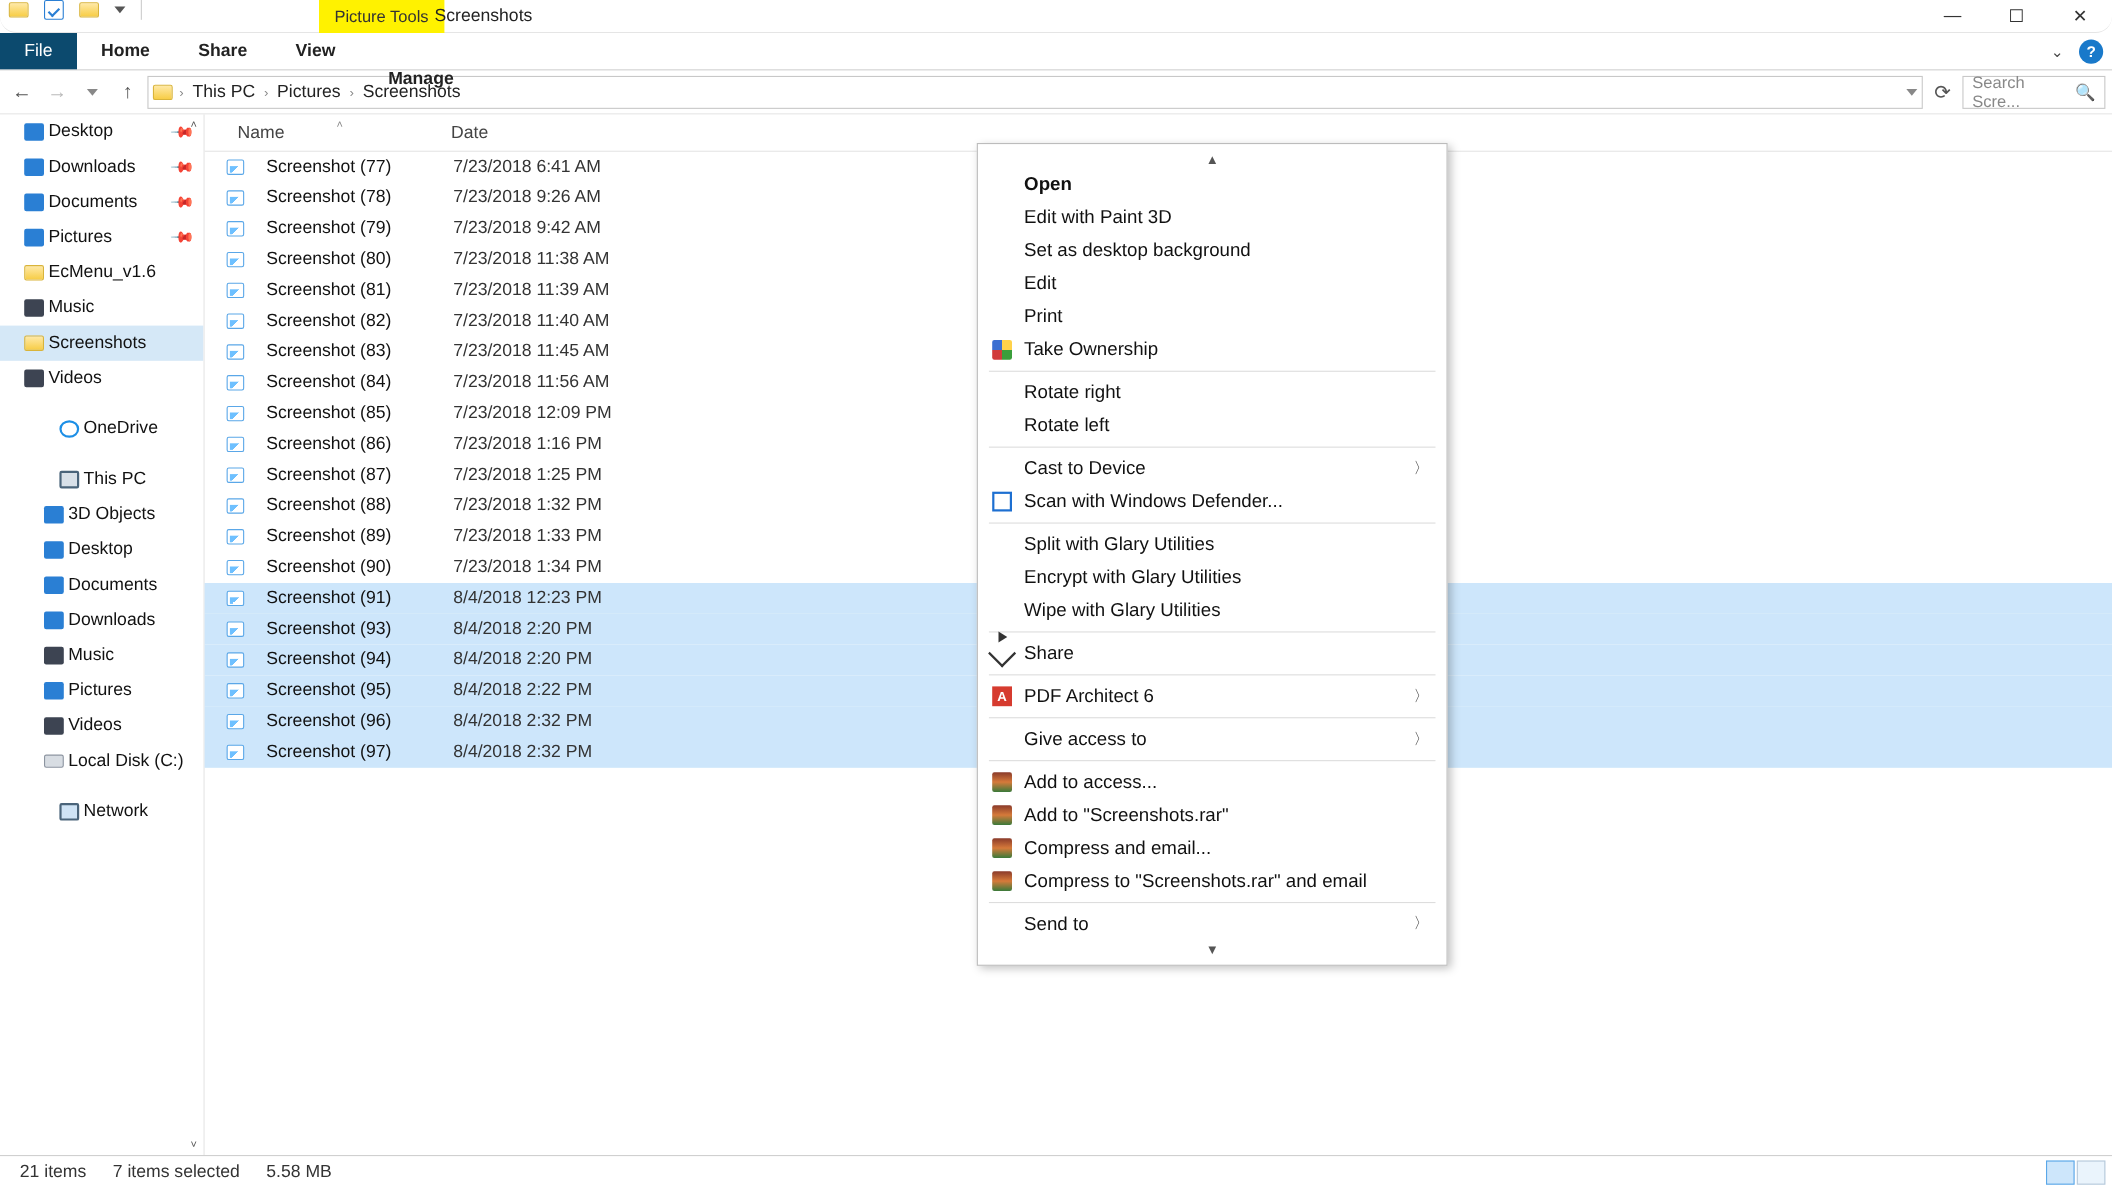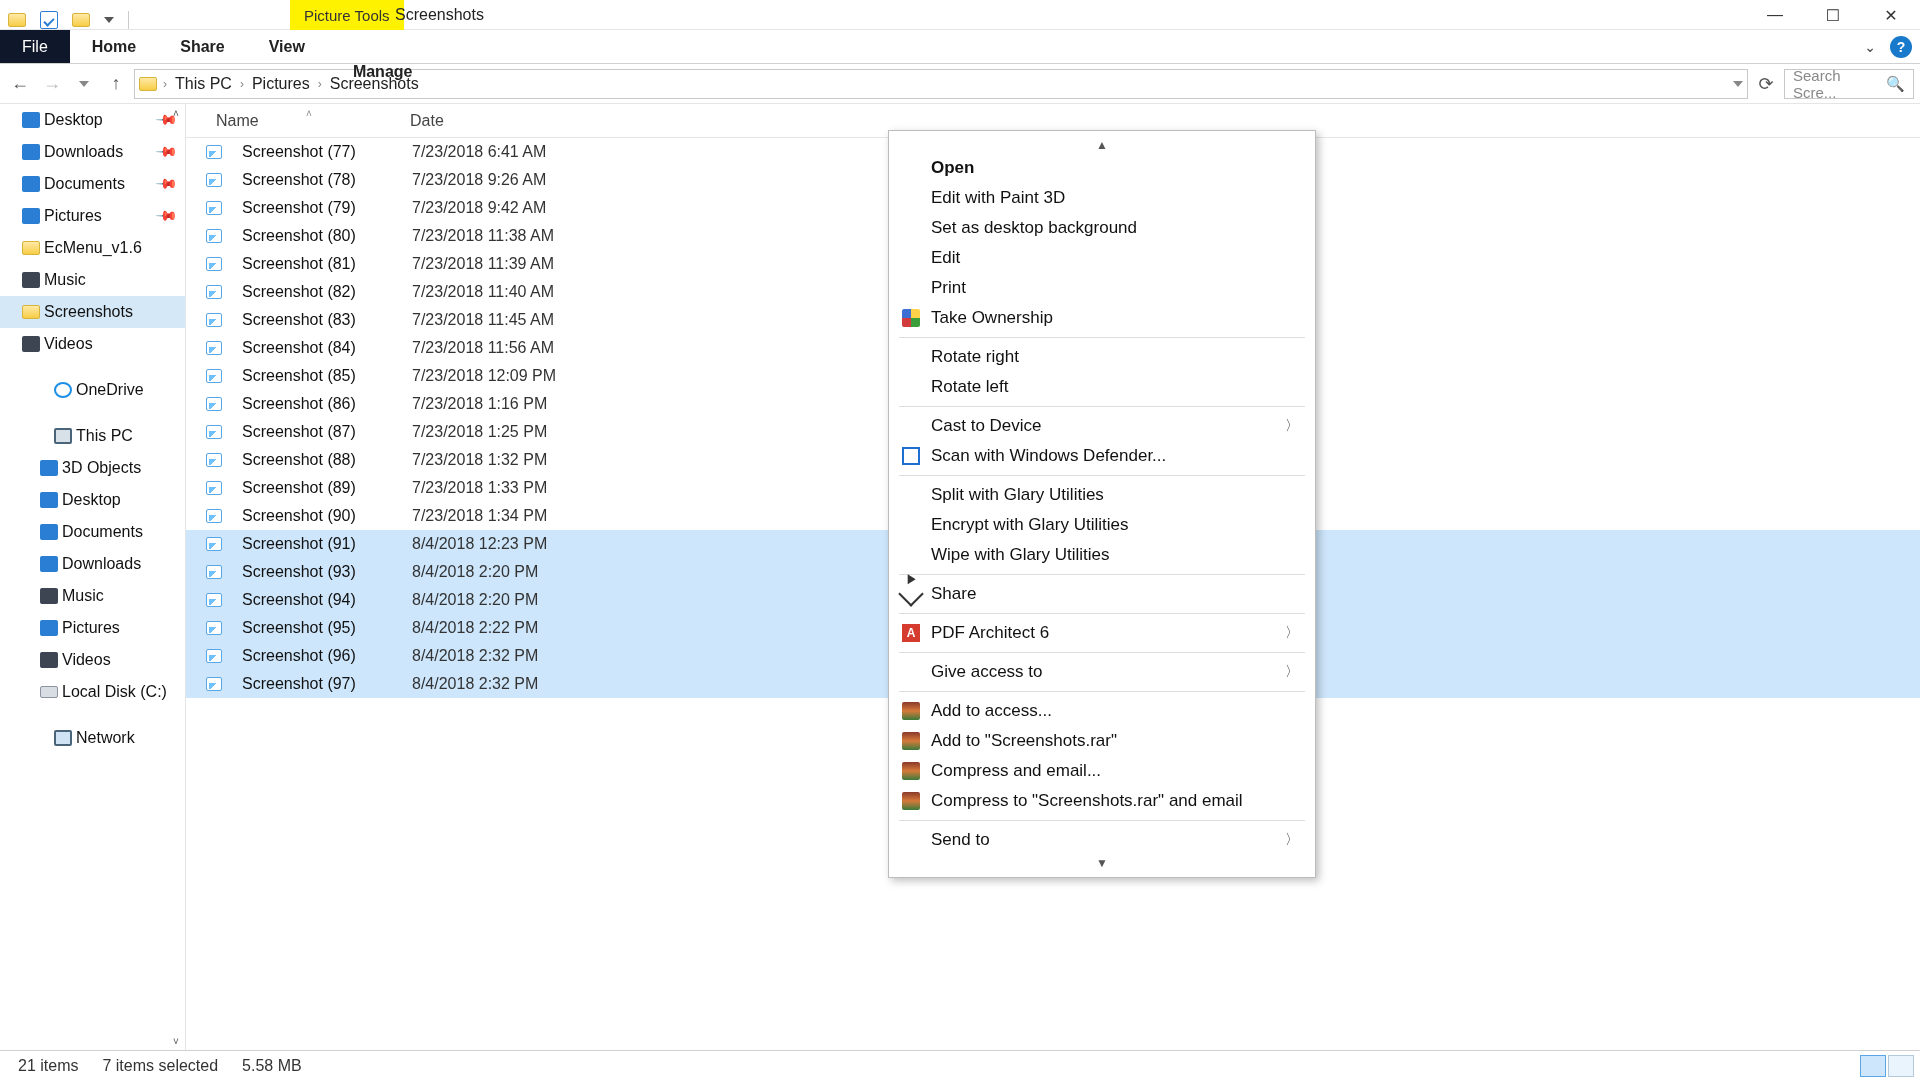--- a/index.html
+++ b/index.html
@@ -1,34 +1,34 @@
 <!DOCTYPE html>
 <html><head>
 <meta charset="utf-8">
 <style>
 * { box-sizing: border-box; margin: 0; padding: 0; font-family: "Segoe UI", Arial, sans-serif; }
 html, body { width: 1920px; height: 1080px; overflow: hidden; background: #fff; }
 
 
-.titlebar { display: flex; align-items: flex-end; height: 30px; background: #fff; border-bottom: 1px solid #e5e5e5; position: relative; }
+.titlebar { display: flex; align-items: flex-start; height: 30px; background: #fff; border-bottom: 1px solid #e5e5e5; position: relative; border-radius: 15px; }
 .qat { display: flex; align-items: center; padding: 0 8px; gap: 14px; }
 .folder-icon-mini { width: 18px; height: 14px; background: linear-gradient(#ffe9a6,#f7cd46); border: 1px solid #d9b43a; border-radius: 2px; }
 .check-icon { width: 18px; height: 18px; border: 1px solid #2a7fd4; border-radius: 2px; position: relative; }
 .check-icon::after { content: ""; position: absolute; left: 3px; top: 6px; width: 8px; height: 4px; border-left: 2px solid #2a7fd4; border-bottom: 2px solid #2a7fd4; transform: rotate(-45deg); }
 .chev-down-mini { width: 0; height: 0; border-left: 5px solid transparent; border-right: 5px solid transparent; border-top: 6px solid #555; }
 .sep-v { width: 1px; height: 18px; background: #ccc; }
 .context-tab { position: absolute; left: 290px; top: 0; height: 30px; background: #fff200; color: #333; font-size: 15px; padding: 4px 14px; display: flex; align-items: center; }
 .title-text { position: absolute; left: 395px; top: 0; height: 30px; display: flex; align-items: center; font-size: 16px; color: #222; }
 .win-controls { position: absolute; right: 0; top: 0; display: flex; }
 .win-btn { width: 58px; height: 30px; display: flex; align-items: center; justify-content: center; color: #333; font-size: 16px; }
 
 
 .ribbon { display: flex; align-items: stretch; height: 34px; background: #fff; border-bottom: 1px solid #d0d0d0; position: relative; }
 .tab { padding: 0 22px; display: flex; align-items: center; font-size: 16px; color: #222; font-weight: bold; }
-.tab.file { background: #0f172a; color: #fff; font-weight: 400; }
+.tab.file { background: #0c4a6e; color: #fff; font-weight: 400; }
 .tab.context { background: #bef264; color: #222; border-left: 4px solid #0c4a6e; border-right: 1px solid #d0d0d0; margin-top: 42px; }
 .ribbon-right { position: absolute; right: 8px; top: 0; display: flex; align-items: center; gap: 14px; height: 34px; }
 .chev-v { font-size: 14px; color: #444; }
 .help-q { width: 22px; height: 22px; border-radius: 50%; background: #1979ca; color: #fff; display: flex; align-items: center; justify-content: center; font-size: 14px; font-weight: bold; }
 
 
 .addrbar { display: flex; align-items: center; height: 40px; padding: 4px 6px; gap: 4px; border-bottom: 1px solid #e5e5e5; }
 .nav-btn { width: 28px; height: 28px; display: flex; align-items: center; justify-content: center; color: #555; font-size: 18px; }
 .nav-btn.disabled { color: #bbb; }
 .addr-box { flex: 1; height: 30px; border: 1px solid #c8c8c8; display: flex; align-items: center; padding: 0 4px; gap: 2px; font-size: 16px; color: #222; }

